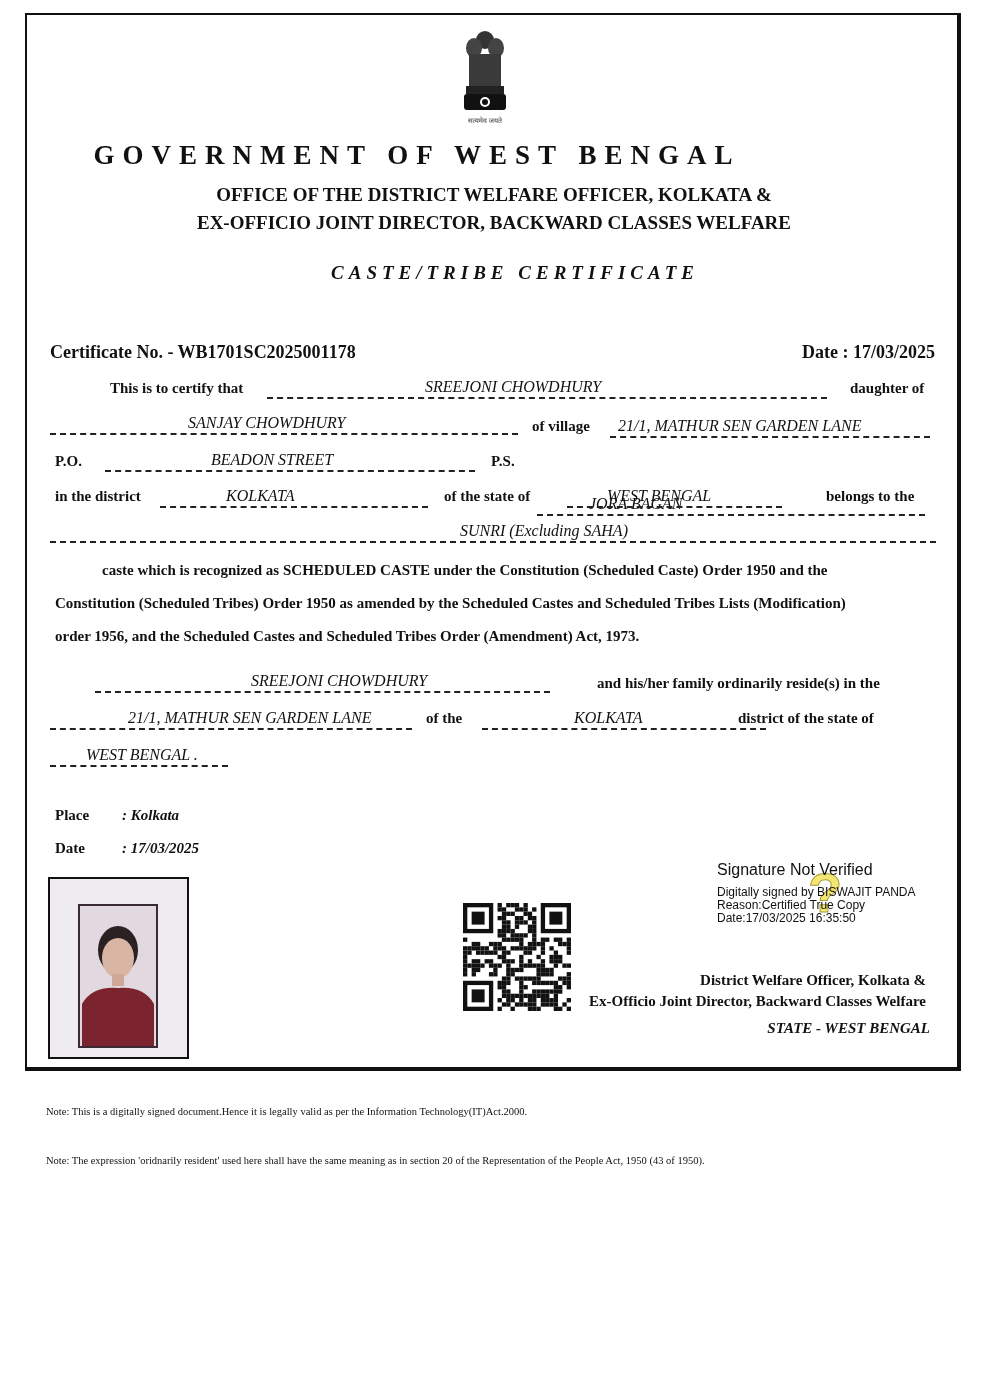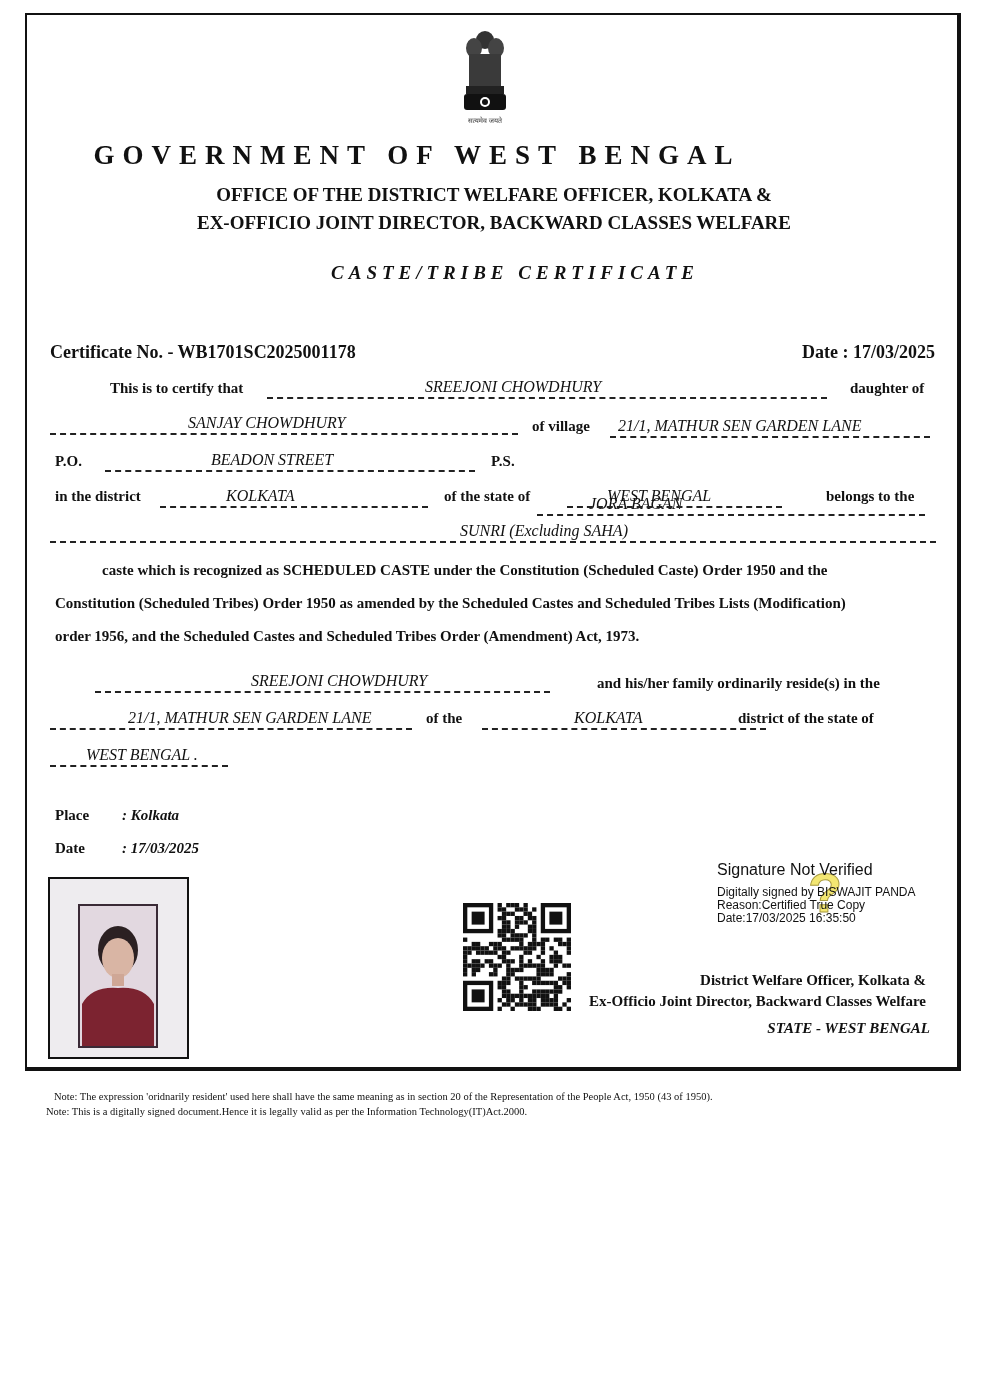--- a/index.html
+++ b/index.html
@@ -379,14 +379,14 @@
 <div class="sigd">
   <div>Digitally signed by BISWAJIT PANDA</div>
   <div>Reason:Certified True Copy</div>
   <div>Date:17/03/2025 16:35:50</div>
 </div>
 
 <div class="off" style="top:972px;">District Welfare Officer, Kolkata &amp;</div>
 <div class="off" style="top:993px;">Ex-Officio Joint Director, Backward Classes Welfare</div>
 <div class="off" style="top:1020px;font-style:italic;right:58px;">STATE - WEST BENGAL</div>
 
-<div class="note" style="top:1091px;margin-left:8px;">Note: The expression 'oridnarily resident' used here shall have the same meaning as in section 20 of the Representation of the People Act, 1950 (43 of 1950).</div>
+<div class="note" style="top:1155px;">Note: The expression 'oridnarily resident' used here shall have the same meaning as in section 20 of the Representation of the People Act, 1950 (43 of 1950).</div>
 <div class="note" style="top:1106px;">Note: This is a digitally signed document.Hence it is legally valid as per the Information Technology(IT)Act.2000.</div>
 
 </body></html>

